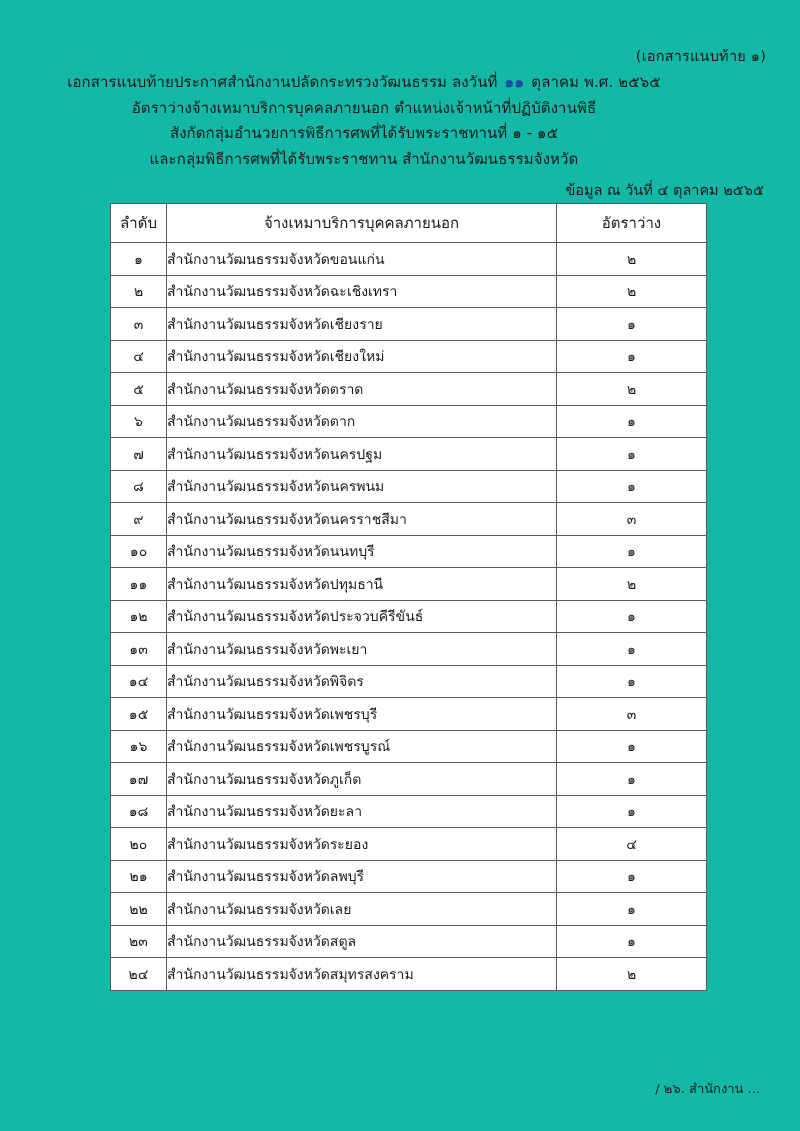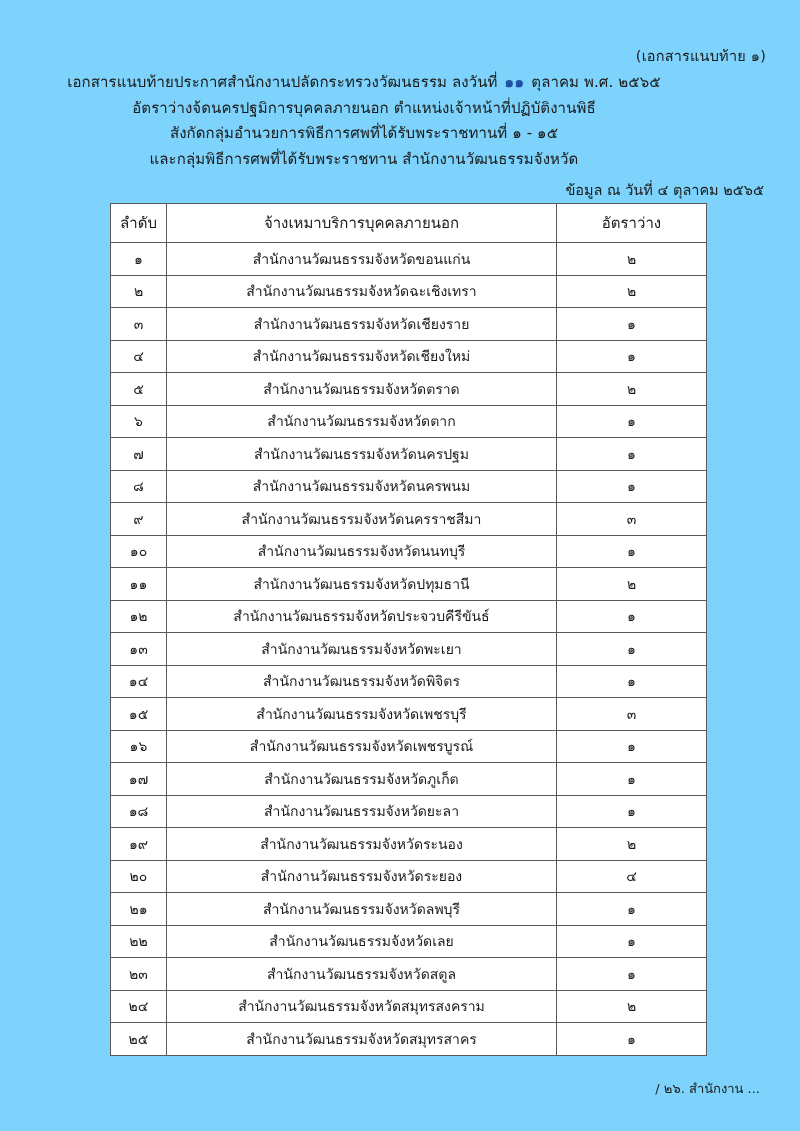--- a/index.html
+++ b/index.html
@@ -11,21 +11,21 @@
     width: 800px;
     height: 1131px;
     position: relative;
     font-family: "DejaVu Sans", "Liberation Sans", sans-serif;
     color: #1a1a1a;
     overflow: hidden;
   }
   .page {
     position: absolute;
     inset: 0;
-    background: #7dd3fc;
+    background: #14b8a6;
   }
 
   
   .attach-note {
     position: absolute;
     top: 44px;
     right: 34px;
     font-size: 14.5px;
     letter-spacing: .2px;
     white-space: nowrap;
@@ -83,21 +83,21 @@
   col.c-name  { width: 390px; }
   col.c-slots { width: 150px; }
 
   table.roster thead th {
     text-align: center;
     font-size: 15px;
     height: 38px;
     margin-left: 29px;
   }
   td.no    { text-align: center; font-size: 13.5px; }
-  td.name  { text-align: center;  padding-left: 12px; }
+  td.name  { text-align: left;  padding-left: 12px; }
   td.slots { text-align: center; font-size: 13.5px; }
 
   
   .footer-note {
     position: absolute;
     right: 40px;
     top: 1078px;
     font-size: 13px;
     white-space: nowrap;
   }
@@ -108,21 +108,21 @@
 <div class="page">
 
   <div class="attach-note">(เอกสารแนบท้าย ๑)</div>
 
   <div class="title-block">
     <div class="title-line">
       <span>เอกสารแนบท้ายประกาศสำนักงานปลัดกระทรวงวัฒนธรรม ลงวันที่</span>
       <span class="ink">๑๑</span>
       <span>ตุลาคม พ.ศ. ๒๕๖๕</span>
     </div>
-    <div class="title-line">อัตราว่างจ้ดนครปฐมิการบุคคลภายนอก ตำแหน่งเจ้าหน้าที่ปฏิบัติงานพิธี</div>
+    <div class="title-line">อัตราว่างจ้างเหมาบริการบุคคลภายนอก ตำแหน่งเจ้าหน้าที่ปฏิบัติงานพิธี</div>
     <div class="title-line">สังกัดกลุ่มอำนวยการพิธีการศพที่ได้รับพระราชทานที่ ๑ - ๑๕</div>
     <div class="title-line">และกลุ่มพิธีการศพที่ได้รับพระราชทาน สำนักงานวัฒนธรรมจังหวัด</div>
   </div>
 
   <div class="data-date">ข้อมูล ณ วันที่ ๔ ตุลาคม ๒๕๖๕</div>
 
   <div class="tbl-wrap">
     <table class="roster">
       <colgroup>
         <col class="c-no">
@@ -221,25 +221,20 @@
             <td class="no">๑๗</td>
             <td class="name">สำนักงานวัฒนธรรมจังหวัดภูเก็ต</td>
             <td class="slots">๑</td>
           </tr>
           <tr>
             <td class="no">๑๘</td>
             <td class="name">สำนักงานวัฒนธรรมจังหวัดยะลา</td>
             <td class="slots">๑</td>
           </tr>
           <tr>
-            <td class="no">๑๙</td>
-            <td class="name">สำนักงานวัฒนธรรมจังหวัดระนอง</td>
-            <td class="slots">๒</td>
-          </tr>
-          <tr>
             <td class="no">๒๐</td>
             <td class="name">สำนักงานวัฒนธรรมจังหวัดระยอง</td>
             <td class="slots">๔</td>
           </tr>
           <tr>
             <td class="no">๒๑</td>
             <td class="name">สำนักงานวัฒนธรรมจังหวัดลพบุรี</td>
             <td class="slots">๑</td>
           </tr>
           <tr>
@@ -250,24 +245,19 @@
           <tr>
             <td class="no">๒๓</td>
             <td class="name">สำนักงานวัฒนธรรมจังหวัดสตูล</td>
             <td class="slots">๑</td>
           </tr>
           <tr>
             <td class="no">๒๔</td>
             <td class="name">สำนักงานวัฒนธรรมจังหวัดสมุทรสงคราม</td>
             <td class="slots">๒</td>
           </tr>
-          <tr>
-            <td class="no">๒๕</td>
-            <td class="name">สำนักงานวัฒนธรรมจังหวัดสมุทรสาคร</td>
-            <td class="slots">๑</td>
-          </tr>
         </tbody>
     </table>
   </div>
 
   <div class="footer-note">/ ๒๖. สำนักงาน ...</div>
 
 </div>
 
 </body></html>

